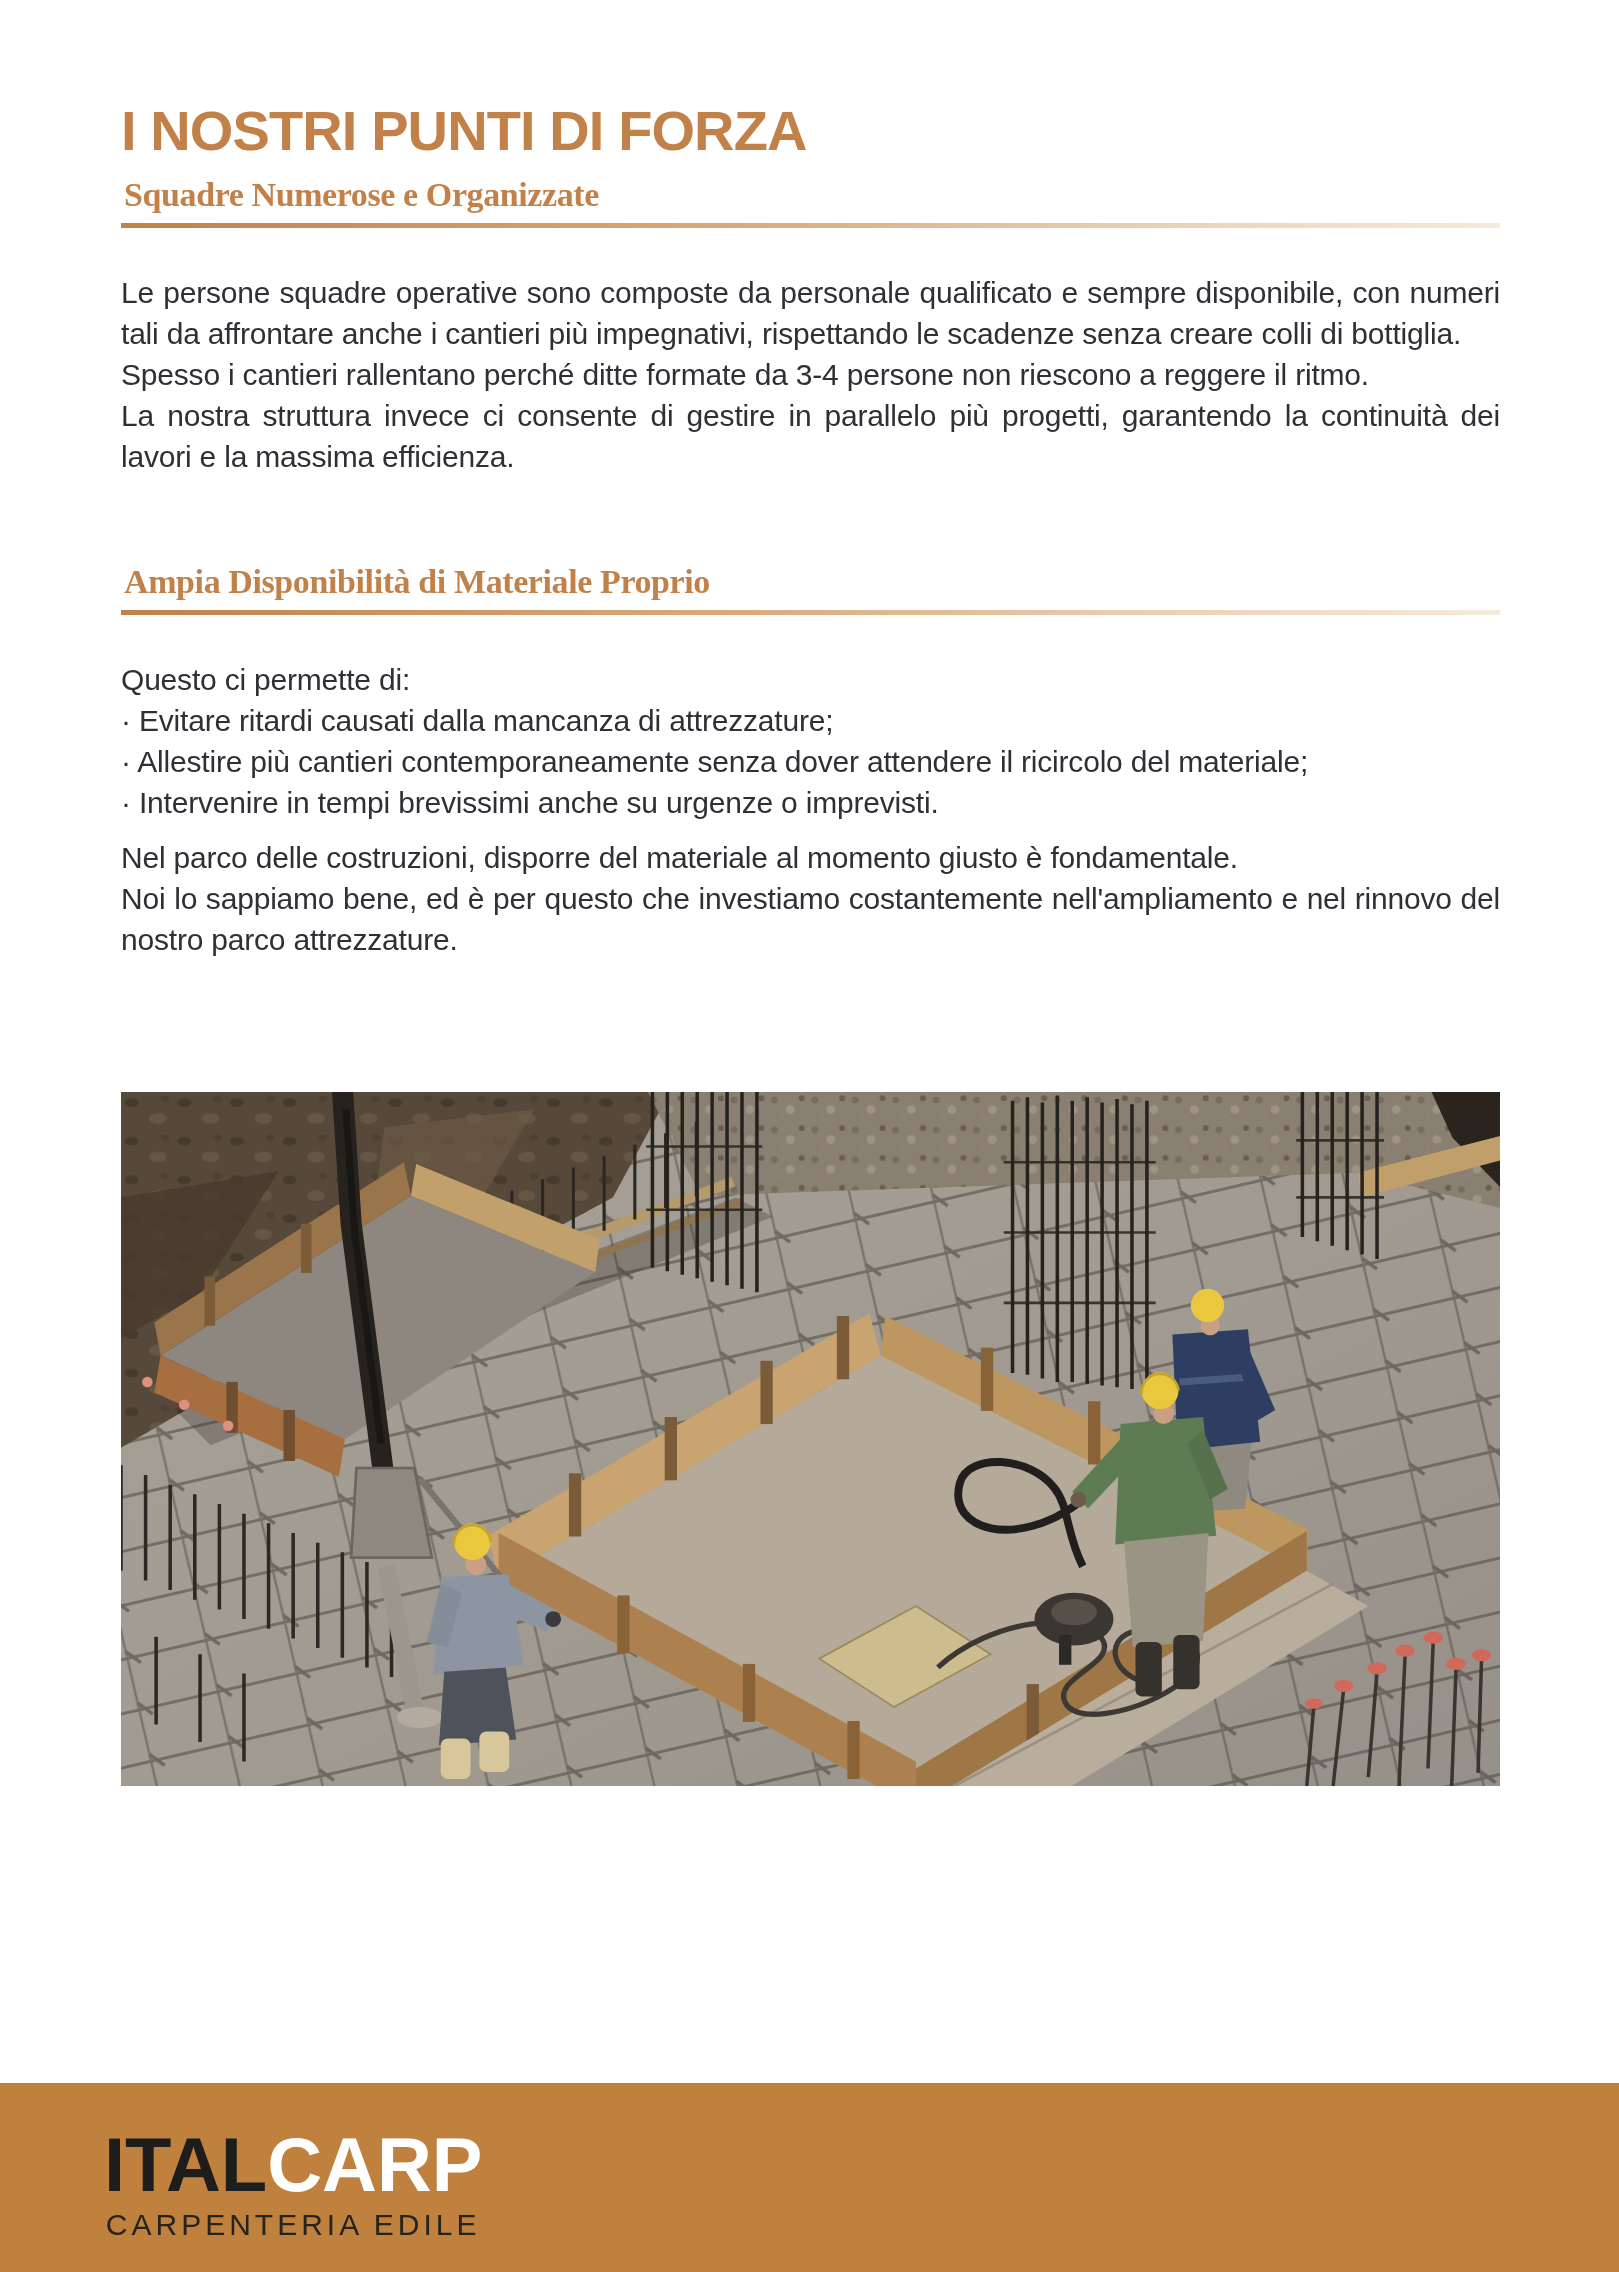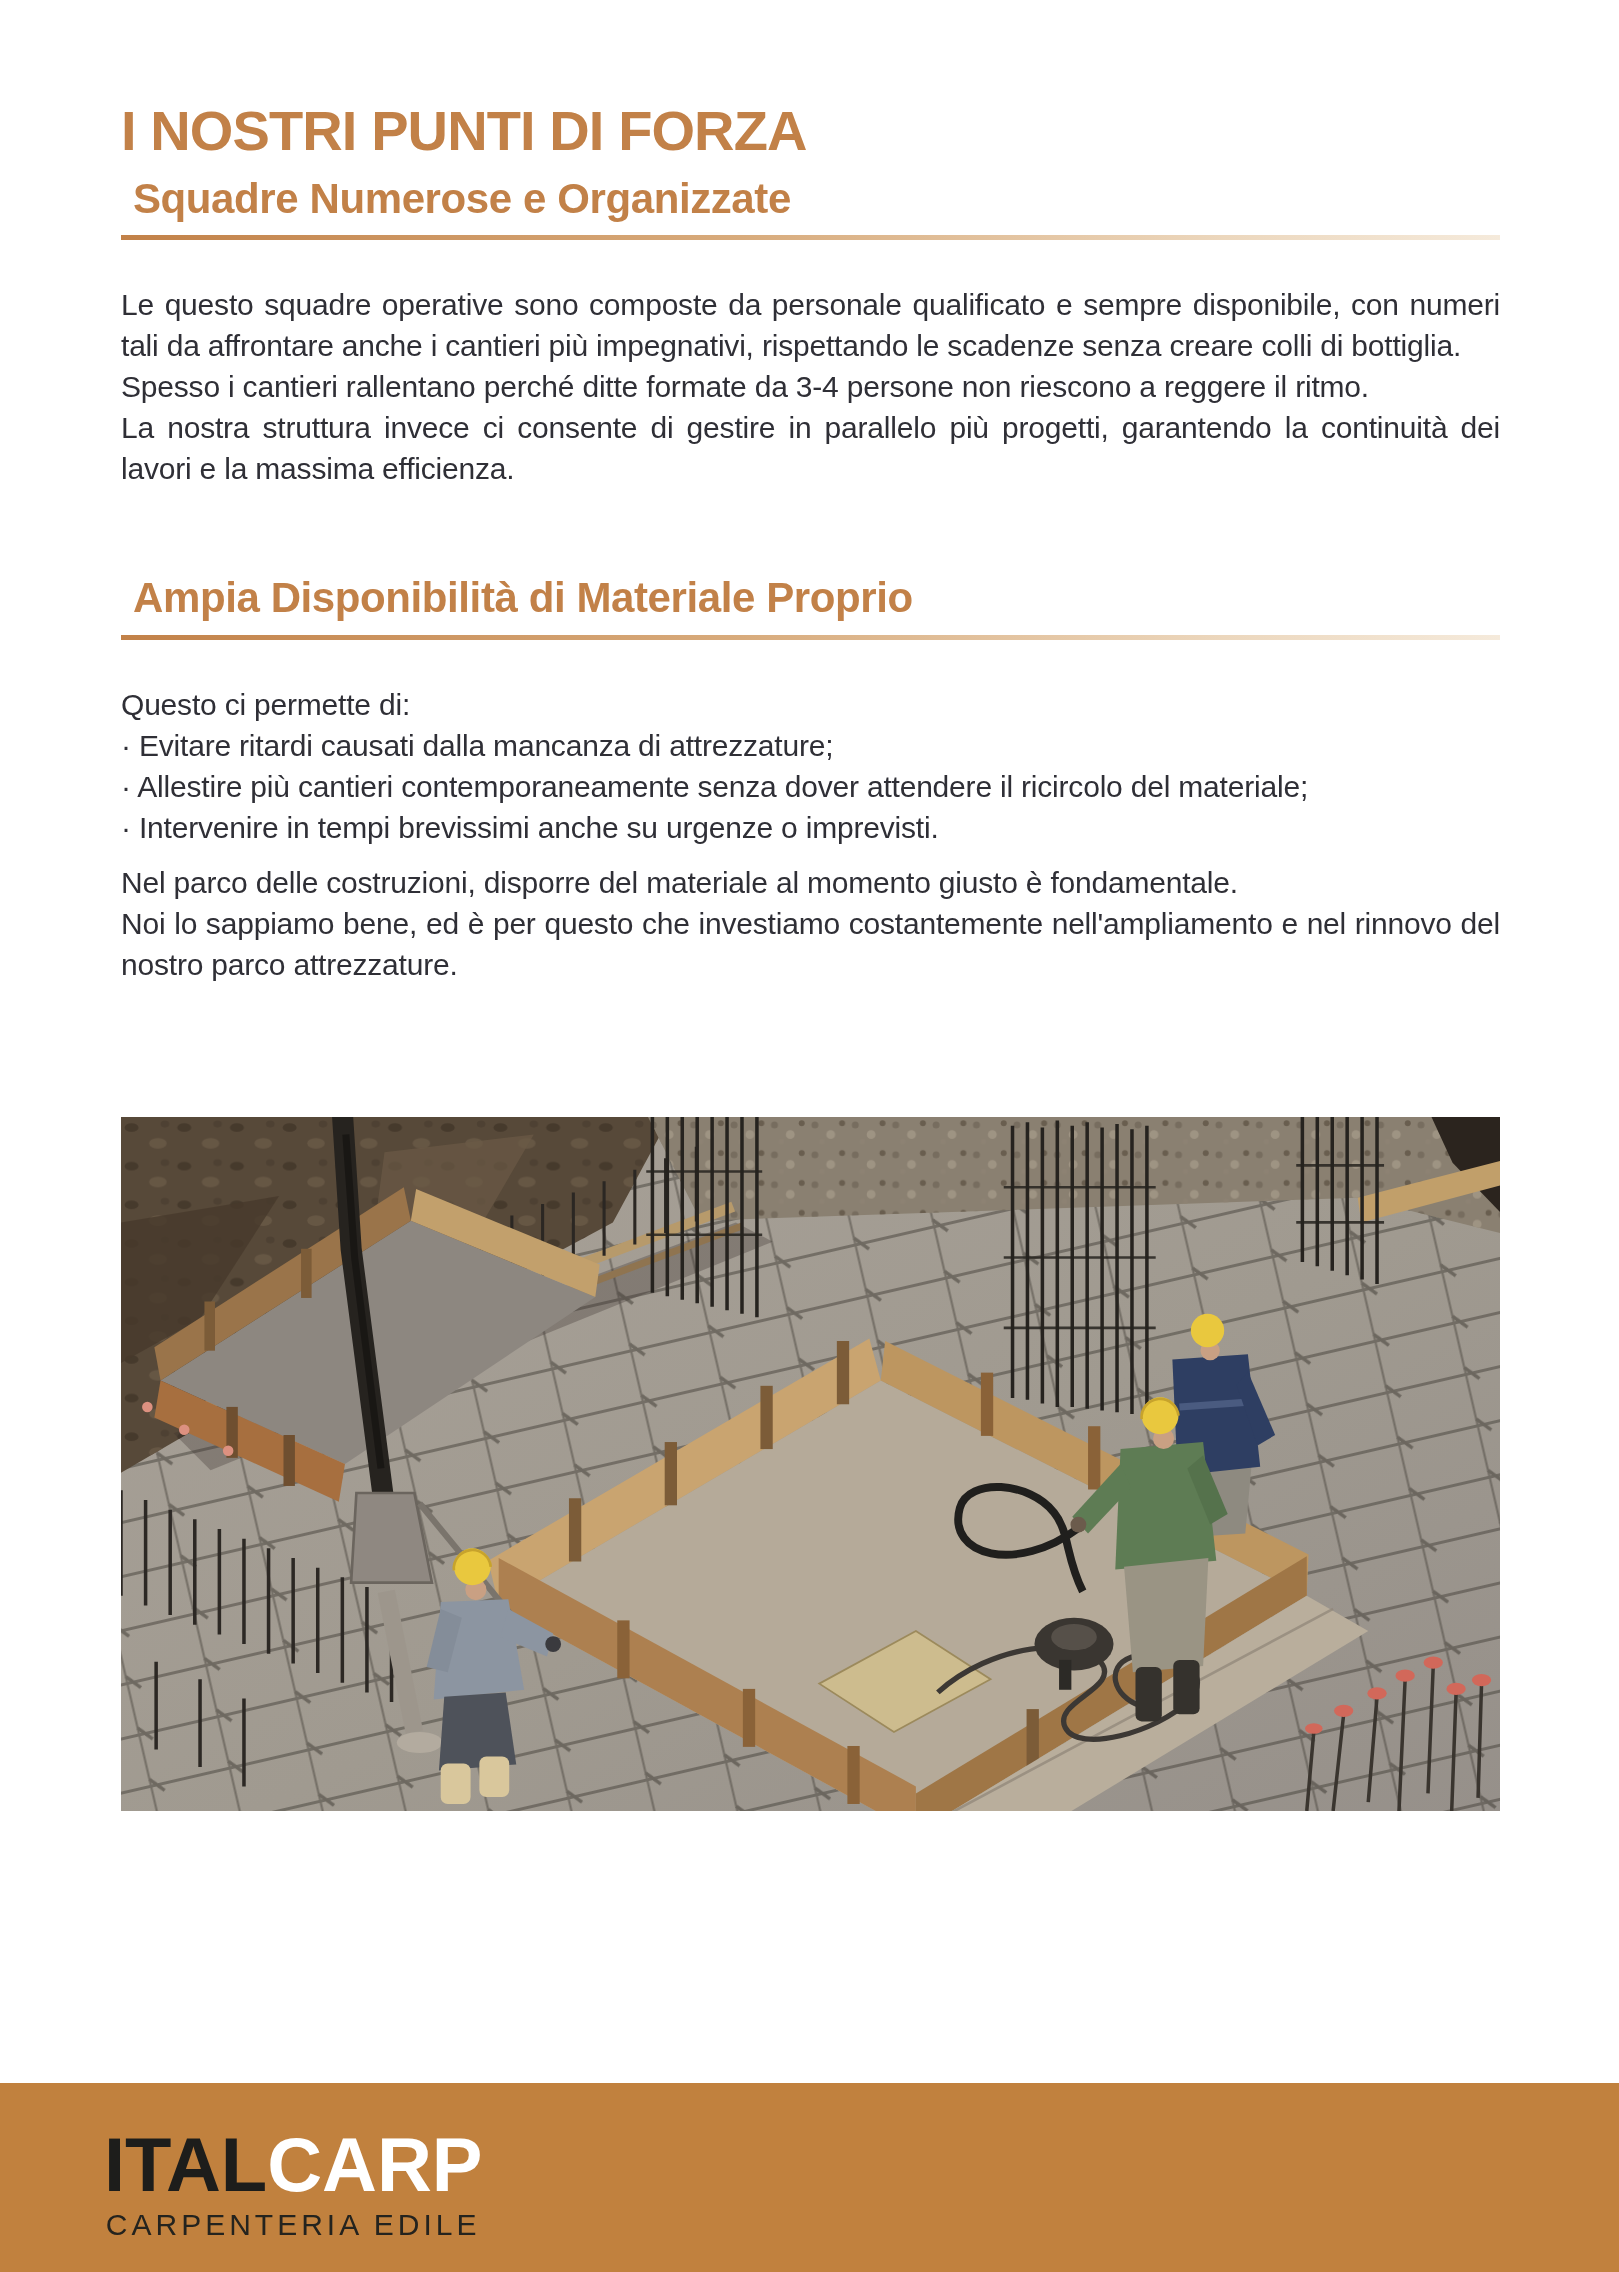--- a/index.html
+++ b/index.html
@@ -8,22 +8,22 @@
     font-family:"Liberation Sans", sans-serif;
     -webkit-font-smoothing:antialiased;
   }
   .content { position:absolute; left:121px; right:120px; top:0; }
   .page-title {
     margin:102px 0 0 0; font-size:56px; line-height:1.05; font-weight:700;
     letter-spacing:-0.9px; color:var(--accent);
   }
   .section { margin:0; }
   .section-heading {
-    margin:12px; font-size:42px; line-height:1.15; font-weight:700;
-    letter-spacing:-0.4px; color:var(--accent);
+    margin:3px; font-size:34px; line-height:1.15; font-weight:700;
+    letter-spacing:-0.4px; color:var(--accent);font-family:Liberation Serif, serif;
   }
   .first-heading { margin-top:14px; }
   .second-section { margin-top:85px; }
   .heading-rule {
     height:5.3px; margin-top:8.8px;
     background:linear-gradient(90deg, var(--accent) 0%, #d8ab7c 45%, #ecd7bd 80%, #f5eadb 100%);
   }
   .body-text {
     margin-top:44px; font-size:30px; line-height:41px; letter-spacing:-0.2px;
     color:var(--text); text-align:justify;
@@ -53,21 +53,21 @@
 
 <div class="content">
 
   <h1 class="page-title">I NOSTRI PUNTI DI FORZA</h1>
 
   <section class="section">
     <h2 class="section-heading first-heading">Squadre Numerose e Organizzate</h2>
     <div class="heading-rule"></div>
     <div class="body-text">
       <div class="block">
-        <p><span>Le questo </span><b>squadre operative sono composte da personale qualificato e sempre disponibile</b><span>, con numeri tali da affrontare anche i cantieri più impegnativi, rispettando le scadenze senza creare colli di bottiglia.</span></p>
+        <p><span>Le persone </span><b>squadre operative sono composte da personale qualificato e sempre disponibile</b><span>, con numeri tali da affrontare anche i cantieri più impegnativi, rispettando le scadenze senza creare colli di bottiglia.</span></p>
         <p><span>Spesso i cantieri rallentano perché ditte formate da 3-4 persone non riescono a reggere il ritmo.</span></p>
         <p><span>La nostra struttura invece ci consente di gestire in parallelo più progetti, garantendo la </span><b>continuità dei lavori e la massima efficienza</b><span>.</span></p>
       </div>
     </div>
   </section>
 
   <section class="section second-section">
     <h2 class="section-heading">Ampia Disponibilità di Materiale Proprio</h2>
     <div class="heading-rule"></div>
     <div class="body-text">

